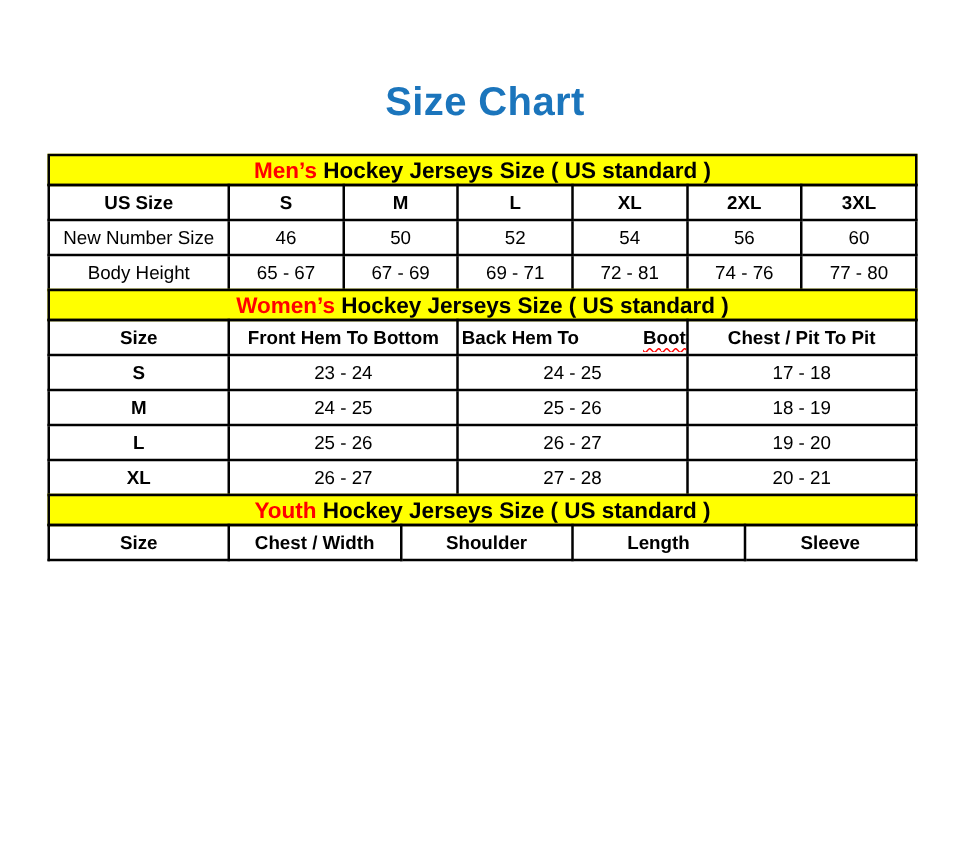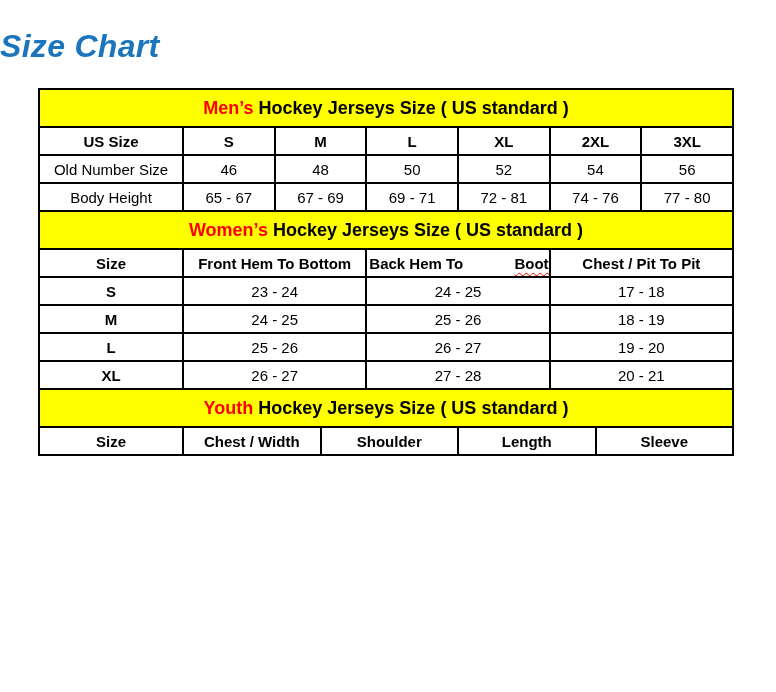--- a/index.html
+++ b/index.html
@@ -13,39 +13,39 @@
     margin: 0; padding: 0;
     background: #ffffff;
   }
   body {
     width: 776px; height: 692px;
     overflow: hidden;
     font-family: "Liberation Sans", sans-serif;
     color: #000;
   }
   .title {
-    margin: 29px 0 24px 0;
+    margin: 64px 0 24px 0;
+    text-align: center;
     font-size: 32px;
     line-height: 1.1;
     font-weight: bold;
     color: var(--title-blue);
     letter-spacing: 0.3px;
-    font-style: italic;
   }
   .chart {
     margin-left: 38px;
     width: 696px;
   }
   .section { margin-top: -2px; }
   .section:first-child { margin-top: 0; }
   .band {
     display: flex;
     justify-content: center;
     align-items: center;
-    height: 40px;
+    height: 26px;
     background: var(--band-yellow);
     border: 2px solid var(--border-black);
     font-size: 18px;
     font-weight: bold;
   }
   .band span { white-space: pre; }
   .band-accent { color: var(--accent-red); }
   table.size-table {
     width: 100%;
     border-collapse: collapse;
@@ -104,27 +104,27 @@
               <th class="col-header">S</th>
               <th class="col-header">M</th>
               <th class="col-header">L</th>
               <th class="col-header">XL</th>
               <th class="col-header">2XL</th>
               <th class="col-header">3XL</th>
             </tr>
           </thead>
           <tbody>
             <tr>
-              <th class="row-label regular" scope="row">Old Number Size</th>
+              <th class="row-label regular" scope="row">New Number Size</th>
               <td class="value">46</td>
-              <td class="value">48</td>
               <td class="value">50</td>
               <td class="value">52</td>
               <td class="value">54</td>
               <td class="value">56</td>
+              <td class="value">60</td>
             </tr>
             <tr>
               <th class="row-label regular" scope="row">Body Height</th>
               <td class="value">65 - 67</td>
               <td class="value">67 - 69</td>
               <td class="value">69 - 71</td>
               <td class="value">72 - 81</td>
               <td class="value">74 - 76</td>
               <td class="value">77 - 80</td>
             </tr>

